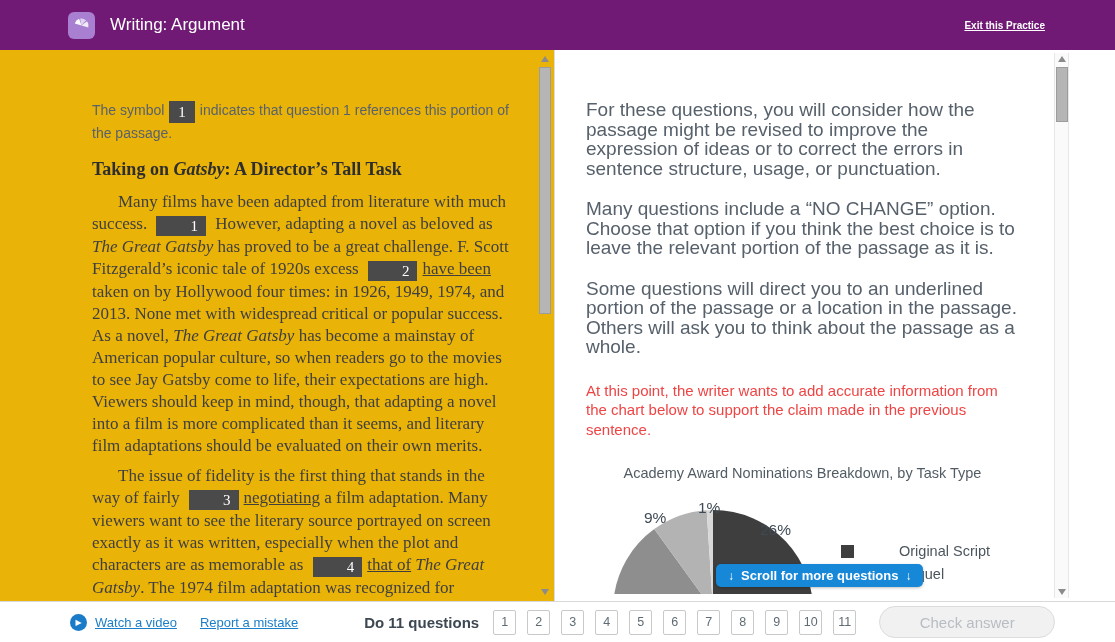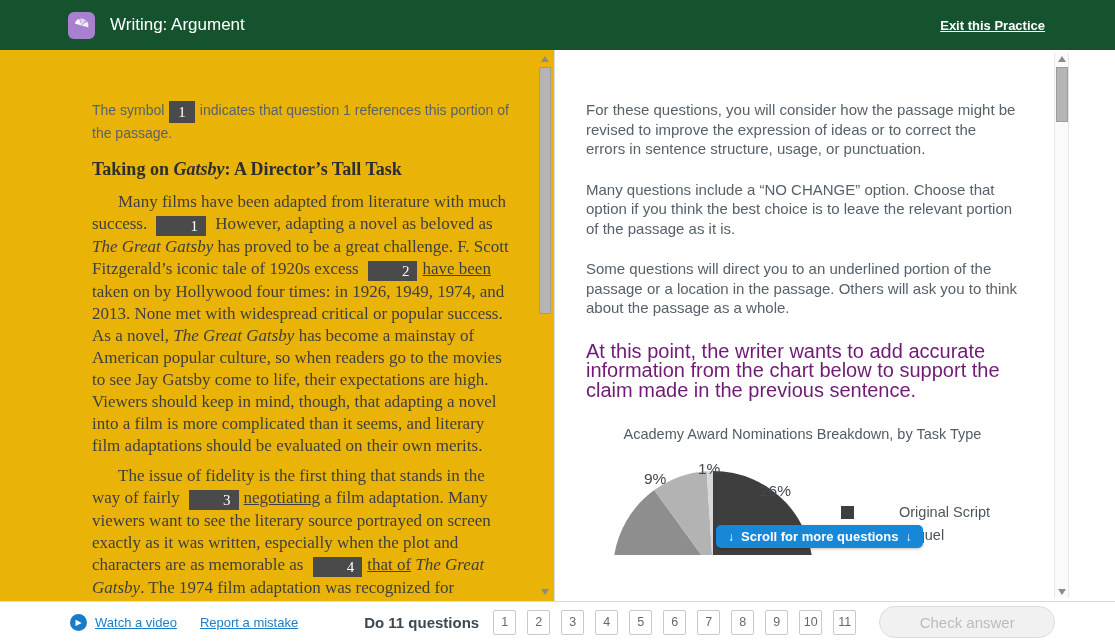--- a/index.html
+++ b/index.html
@@ -1,44 +1,44 @@
 <!DOCTYPE html>
 <html><head>
 <meta charset="utf-8">
 <style>
   * { box-sizing: border-box; }
   html,body { margin:0; padding:0; width:1115px; height:642px; overflow:hidden;
     font-family:"Liberation Sans", sans-serif; background:#ffffff; }
 
   
-  .header { height:50px; background:#14532d; display:flex; align-items:center; padding:0 70px 0 68px;justify-content:center; }
+  .header { height:50px; background:#701a75; display:flex; align-items:center; padding:0 70px 0 68px;justify-content:center; }
   .app-icon { width:27px; height:27px; border-radius:6px; background:#a87fd1; display:flex; align-items:center; justify-content:center; flex:0 0 auto; }
   .header-title { color:#ffffff; font-size:17px; margin-left:15px; }
-  .exit-link { margin-left:auto; color:#ffffff; font-size:13px; font-weight:700; text-decoration:underline; cursor:pointer; }
+  .exit-link { margin-left:auto; color:#ffffff; font-size:10px; font-weight:700; text-decoration:underline; cursor:pointer; }
 
   
   .main { display:flex; height:551px; background:#ffffff; }
 
   .left-panel { position:relative; width:555px; flex:0 0 555px; background:#eab308; overflow:hidden; border-right:1px solid #dcdcdc; }
   .left-content { position:absolute; left:92px; top:50px; width:420px; }
   .note { font-size:14px; line-height:20px; color:#59626c; }
   .badge { display:inline-block; background:#4a4a4a; color:#ffffff; font-family:"Liberation Serif", serif;
            font-size:15px; line-height:20px; padding:0 8px; margin:0 5px; vertical-align:-2px; }
   .note .badge { padding:1px 9px; }
   .passage-title { margin-top:16px; font-family:"Liberation Serif", serif; font-weight:700; font-size:18px; color:#2e2e2e; }
   .para { margin-top:11px; font-family:"Liberation Serif", serif; font-size:17px; line-height:22px; color:#3f3f3f; text-indent:26px; }
   .para.second { margin-top:8px; }
   .it { font-style:italic; }
   .u { text-decoration:underline; }
 
   .right-panel { position:relative; width:516px; flex:0 0 516px; background:#ffffff; overflow:hidden; }
   .right-content { position:absolute; left:31px; top:50px; width:433px; }
-  .instr { font-size:15px; line-height:19.5px; color:#57616b; margin:0 0 21px 0; }
+  .instr { font-size:19px; line-height:19.5px; color:#57616b; margin:0 0 21px 0; }
   .q-label { margin-top:46px; font-size:13.5px; letter-spacing:.6px; color:#9aa4ad; }
-  .q-text { margin-top:24px; font-size:20px; line-height:19.5px; color:#701a75; }
+  .q-text { margin-top:24px; font-size:15px; line-height:19.5px; color:#ef4444; }
   .chart-title { margin-top:26px; text-align:center; font-size:14.5px; color:#525c64; }
 
   .chart-area { position:relative; margin-top:12px; height:101px; }
   .pie-svg { position:absolute; left:0; top:0; }
   .pct-label { position:absolute; font-size:15.5px; color:#3f4a54; }
   .pct-26 { left:174px; top:28px; }
   .pct-1  { left:112px; top:6px; }
   .pct-9  { left:58px;  top:16px; }
   .legend { position:absolute; left:255px; top:50px; }
   .legend-row { display:flex; align-items:center; height:16px; margin-bottom:7px;gap:36px; }

